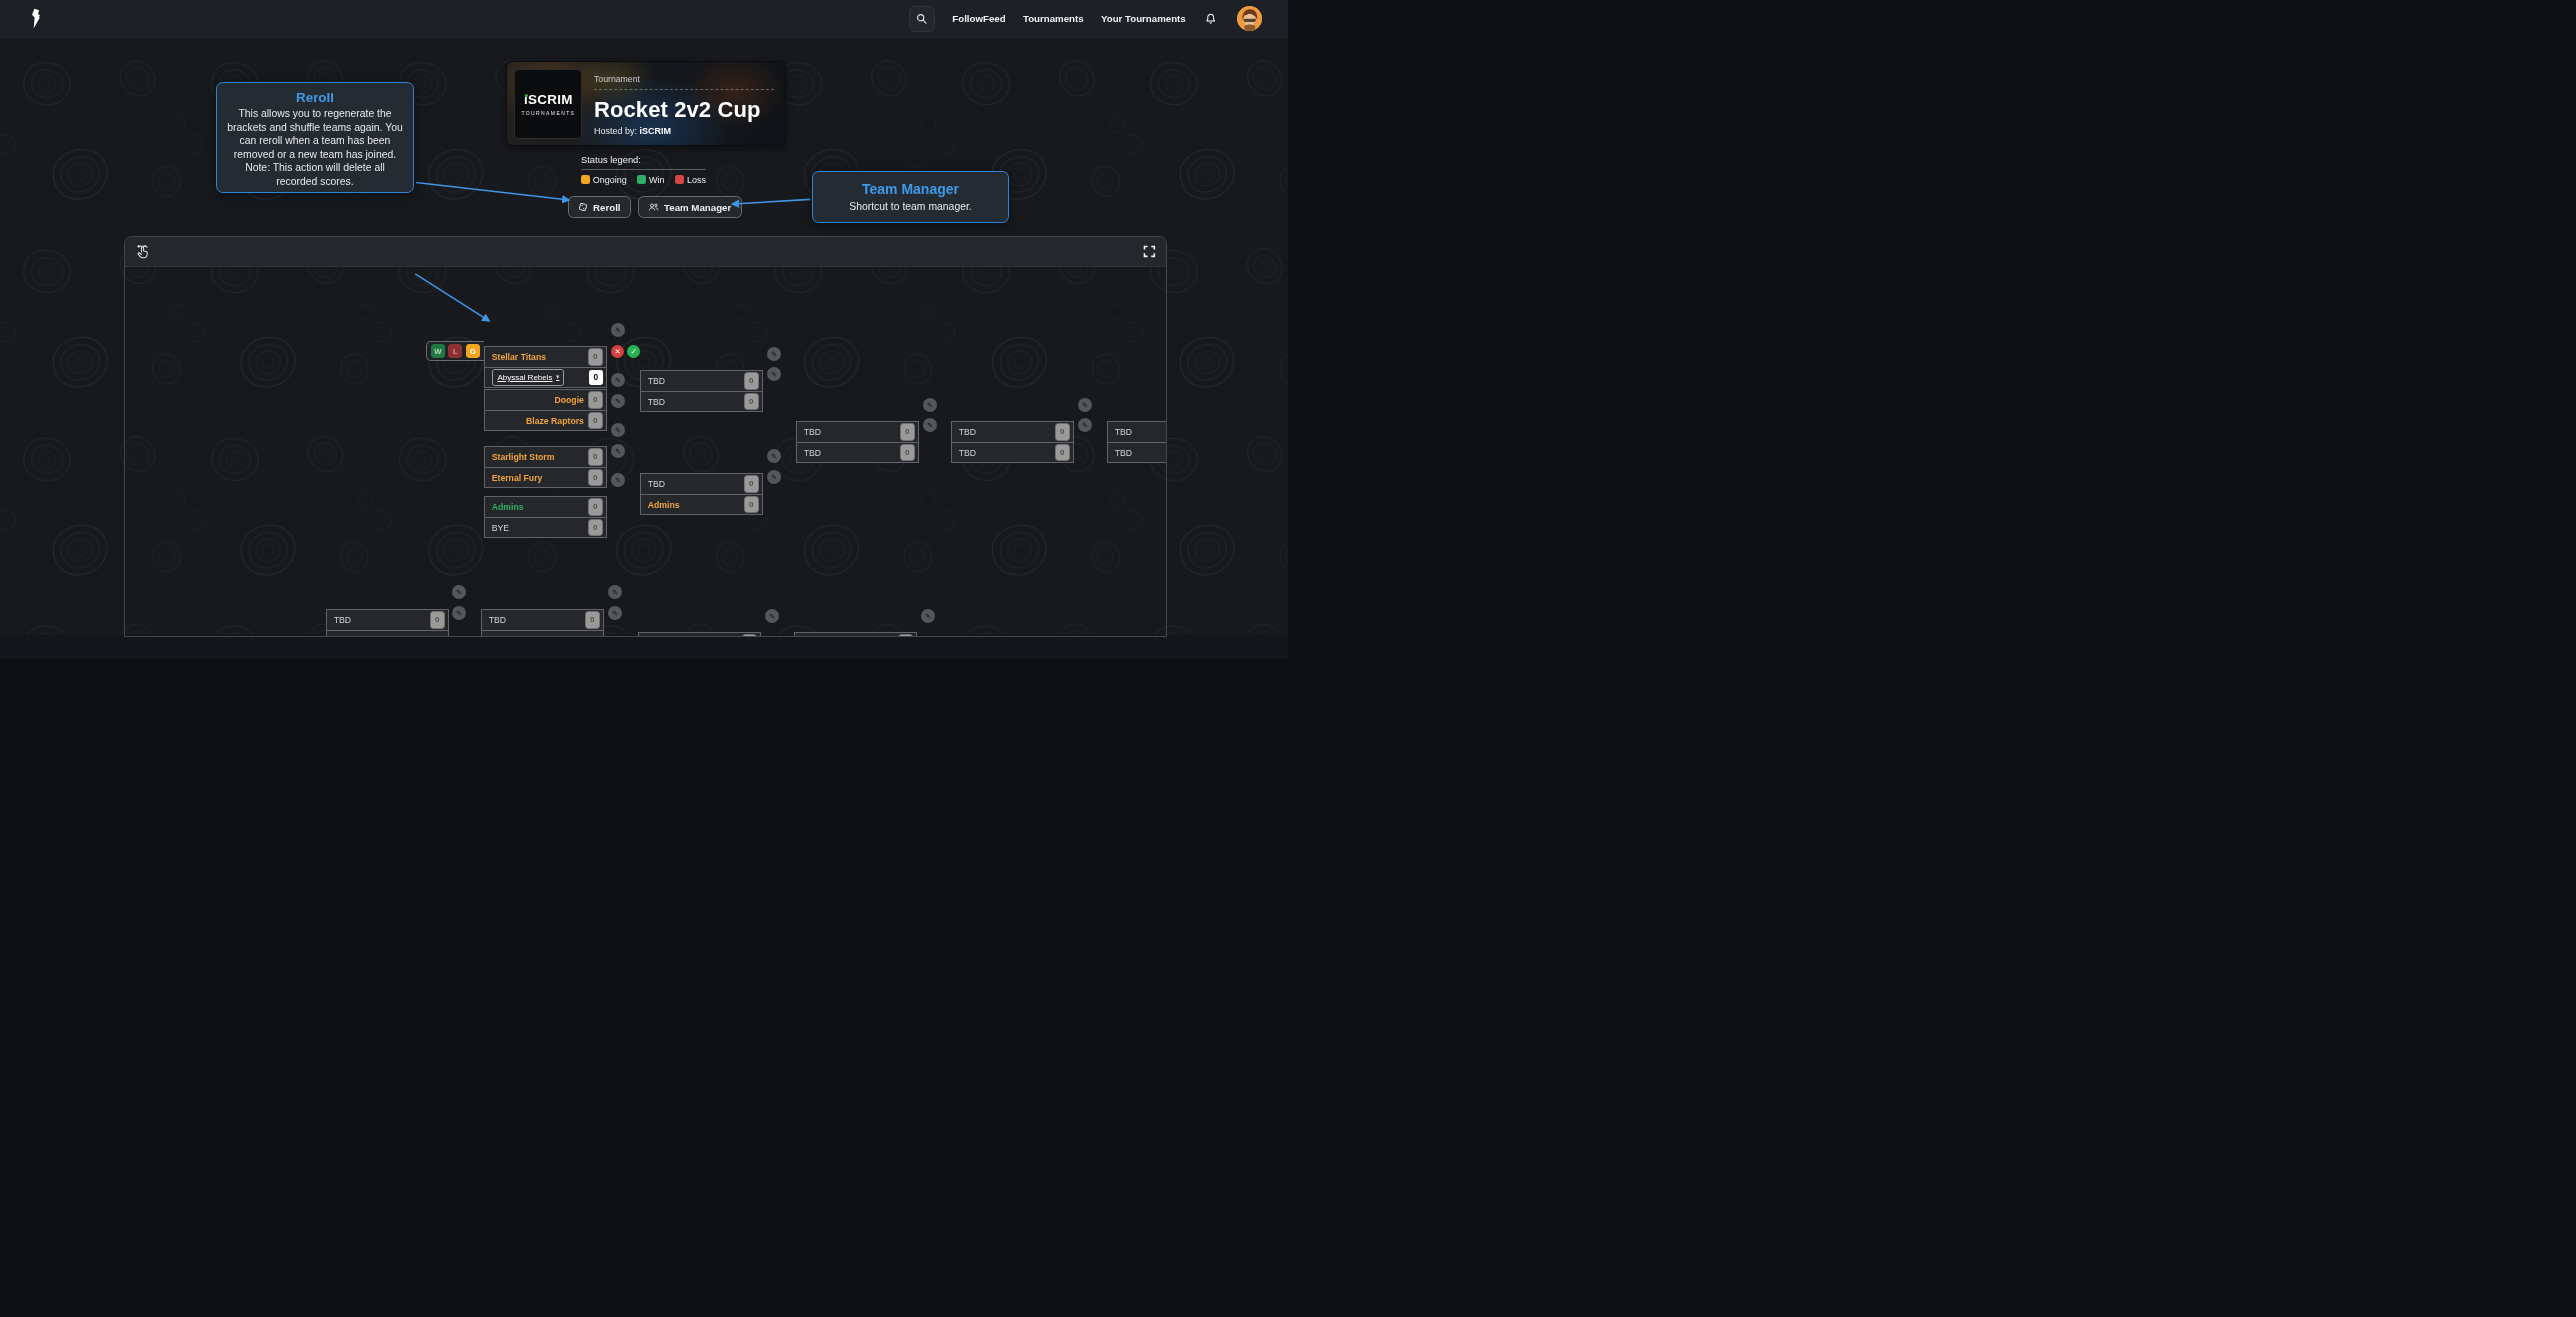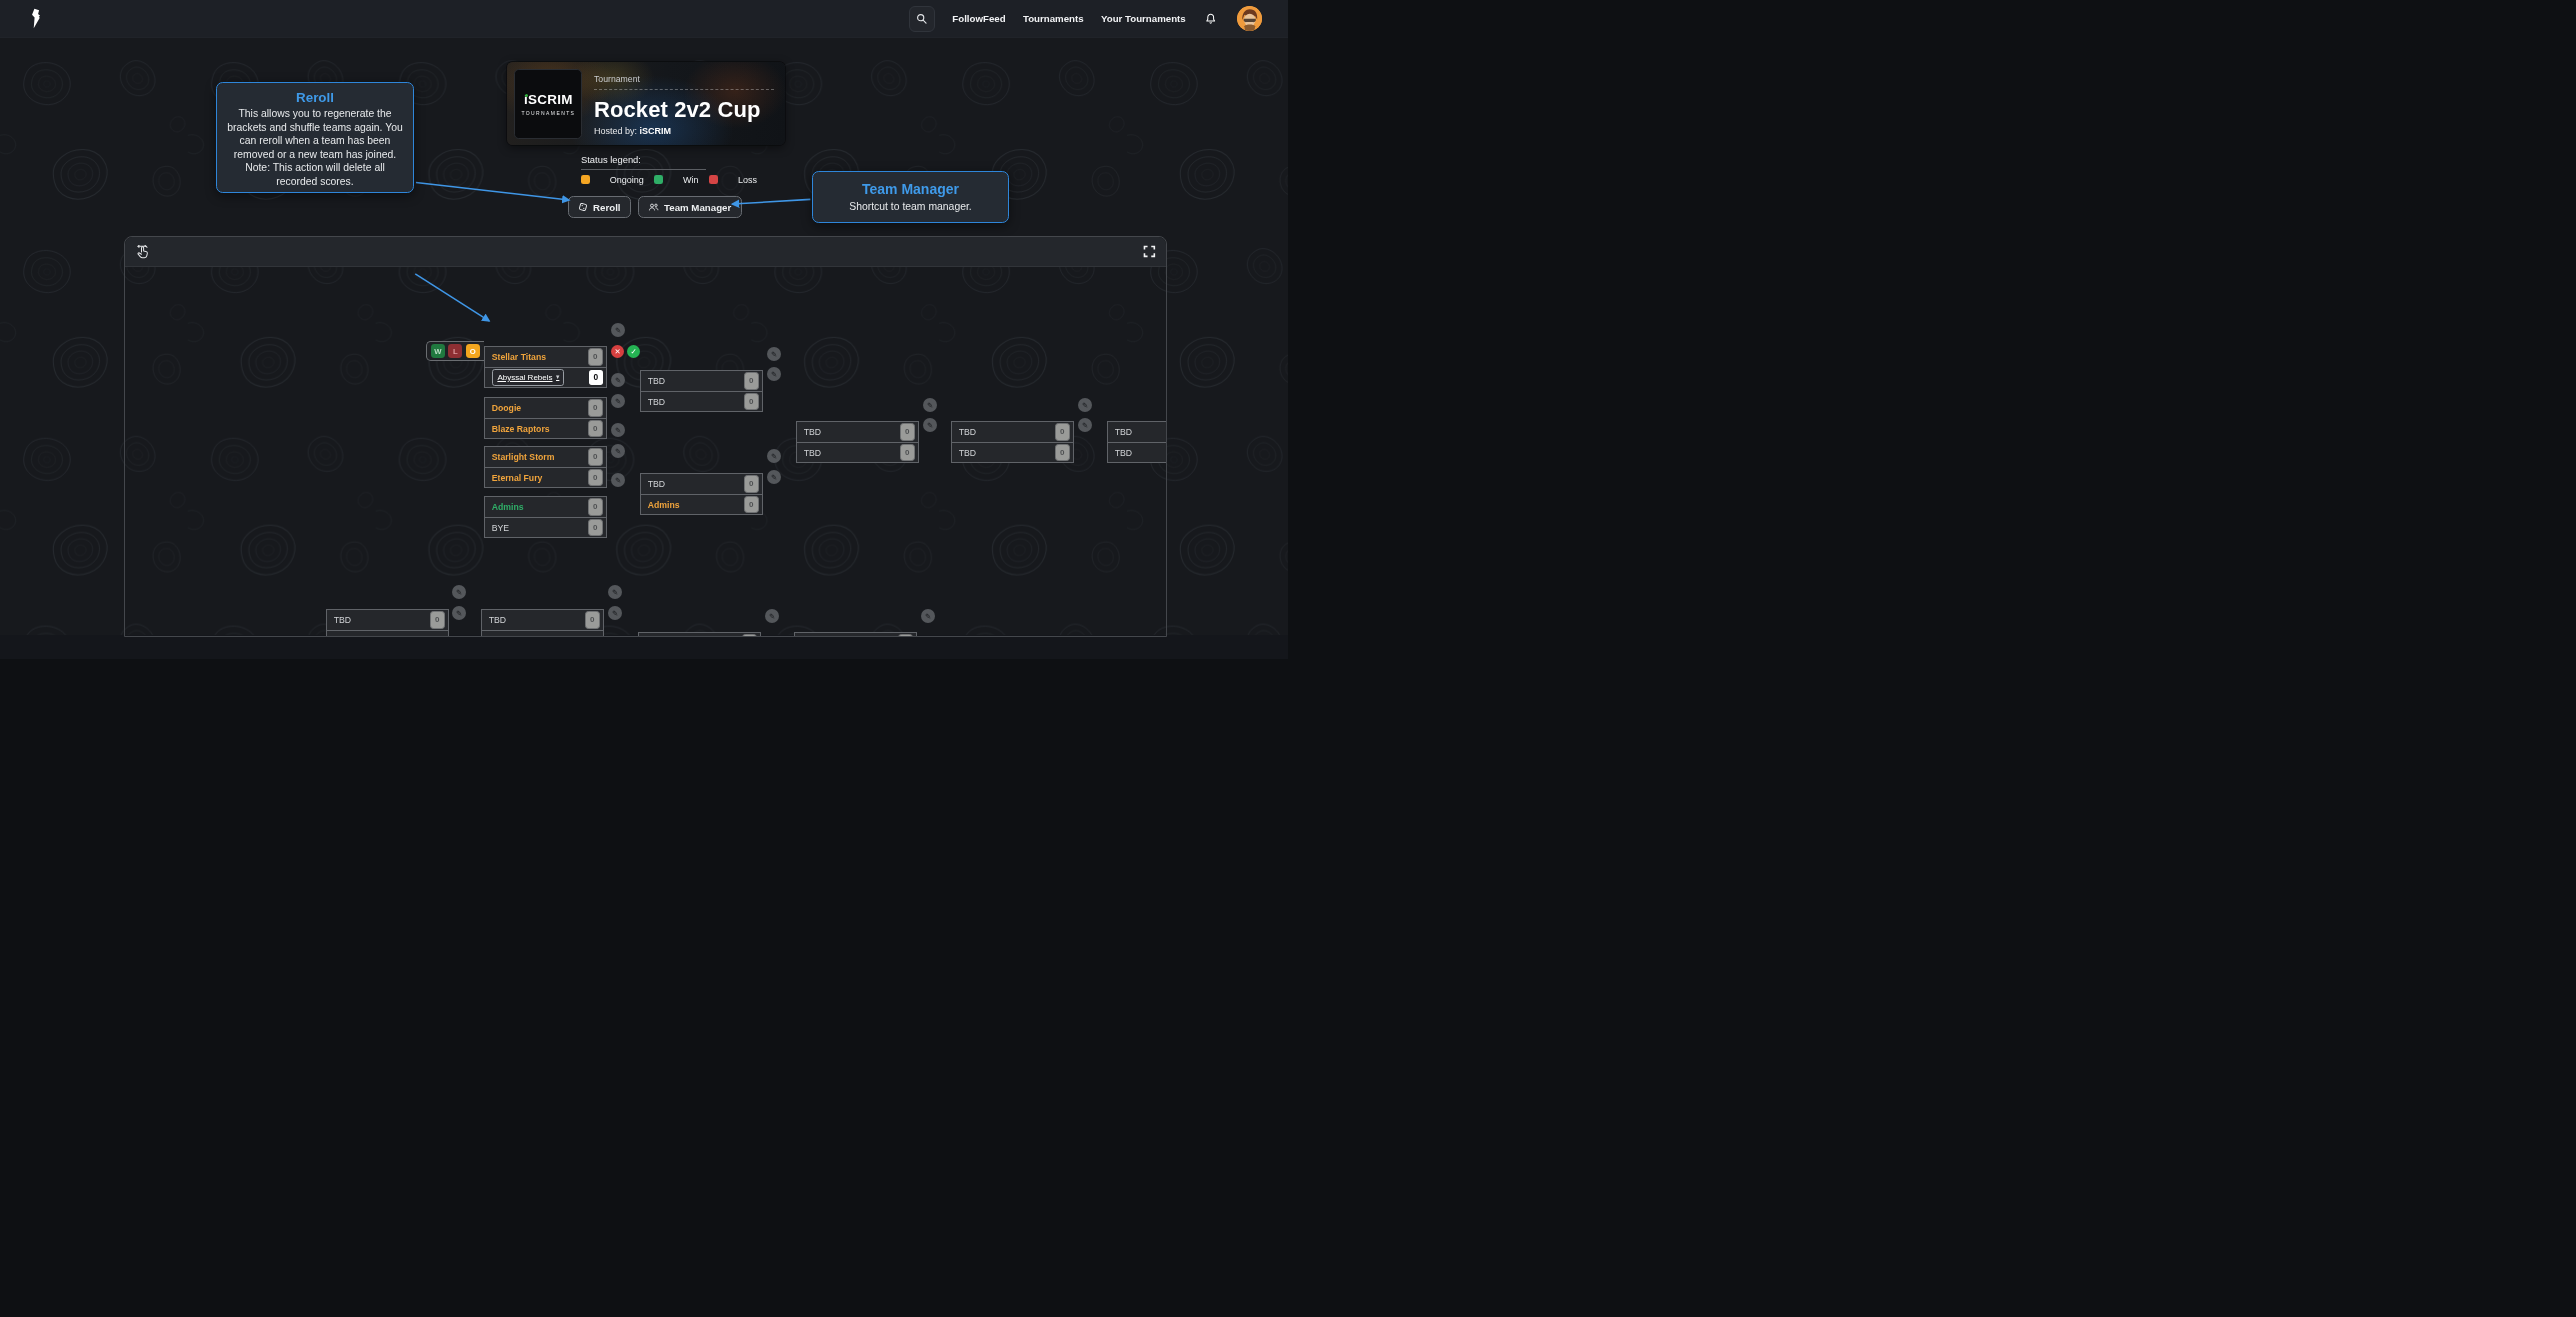--- a/index.html
+++ b/index.html
@@ -42,21 +42,21 @@
   .banner-dash{position:absolute;left:0;top:27px;right:0;border-top:1.3px dashed rgba(255,255,255,.32);}
   .banner-title{position:absolute;left:0;top:35px;color:#ffffff;font-size:22px;font-weight:700;letter-spacing:0.1px;}
   .banner-host{position:absolute;left:0;top:64px;color:#e8e9eb;font-size:9px;}
   .banner-host b{font-weight:700;color:#ffffff;}
 
   
   .legend{position:absolute;left:581px;top:154px;width:134px;z-index:2;}
   .legend-heading{color:#f0f1f3;font-size:9.4px;font-weight:500;}
   .legend-hr{border:none;border-top:0.7px solid #5b5e63;margin:4px 0 4.7px 0;width:125px;}
   .legend-row{display:flex;align-items:center;gap:10.7px;}
-  .legend-item{display:flex;align-items:center;gap:20px;}
+  .legend-item{display:flex;align-items:center;gap:3px;}
   .legend-swatch{width:8.7px;height:8.7px;border-radius:2.3px;}
   .legend-label{color:#eceef0;font-size:9px;font-weight:500;}
 
   
   .actions{position:absolute;left:568px;top:196px;display:flex;gap:6.7px;z-index:3;}
   .action-btn{height:22px;border-radius:5.4px;background:#25282d;border:0.7px solid #686c72;color:#eef0f2;
      font-size:9.7px;font-weight:600;display:flex;align-items:center;gap:4.7px;padding:0 9.4px;cursor:pointer;
      font-family:"Liberation Sans",sans-serif;}
   .action-btn svg{flex:0 0 auto;}
 
@@ -301,21 +301,21 @@
           <div class="team-row editing">
             <div class="team-select">
               <span>Abyssal Rebels</span>
               <span class="chev">▾</span>
             </div>
             <div class="score-input">0</div>
           </div>
         </div>
         <div class="pencil-btn" style="left: 486px; top: 107px;">✎</div>
         <div class="pencil-btn" style="left: 486px; top: 128px;">✎</div>
-        <div class="match" style="left: 359px; top: 105px;">
+        <div class="match" style="left: 359px; top: 97px; text-align: right;">
           <div class="team-row">
             <div class="team-name ongoing">Doogie</div>
             <div class="score-badge">0</div>
           </div>
           <div class="team-row">
             <div class="team-name ongoing">Blaze Raptors</div>
             <div class="score-badge">0</div>
           </div>
         </div>
         <div class="pencil-btn" style="left: 486px; top: 157px;">✎</div>

